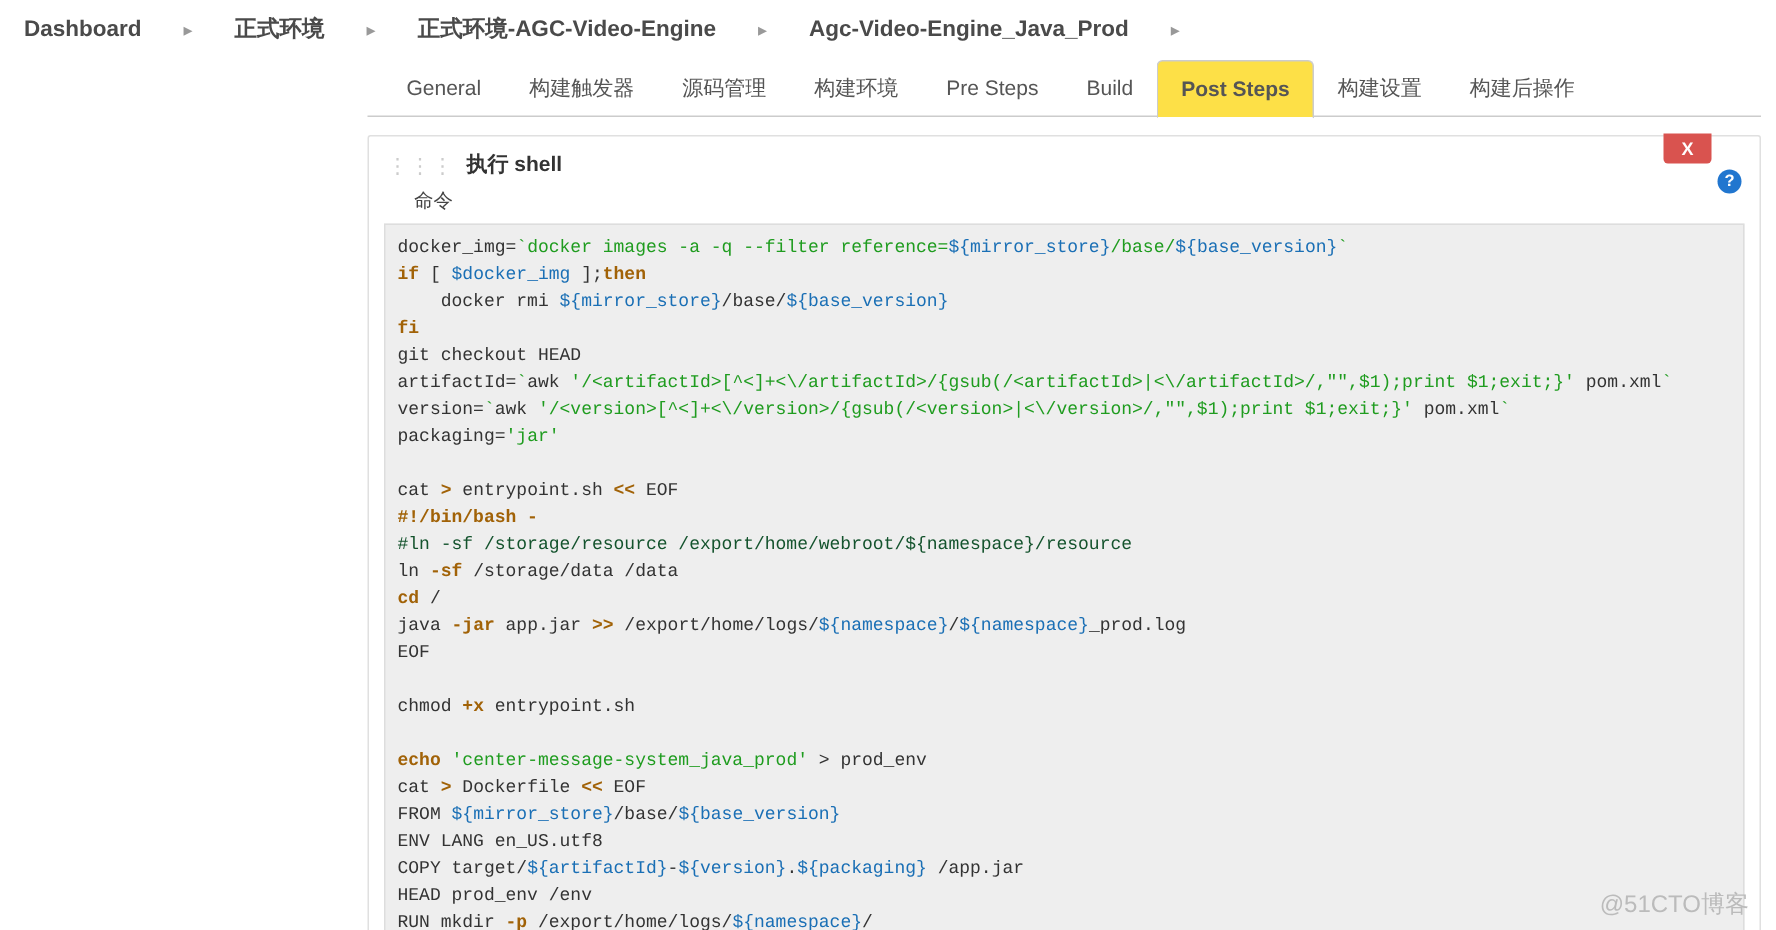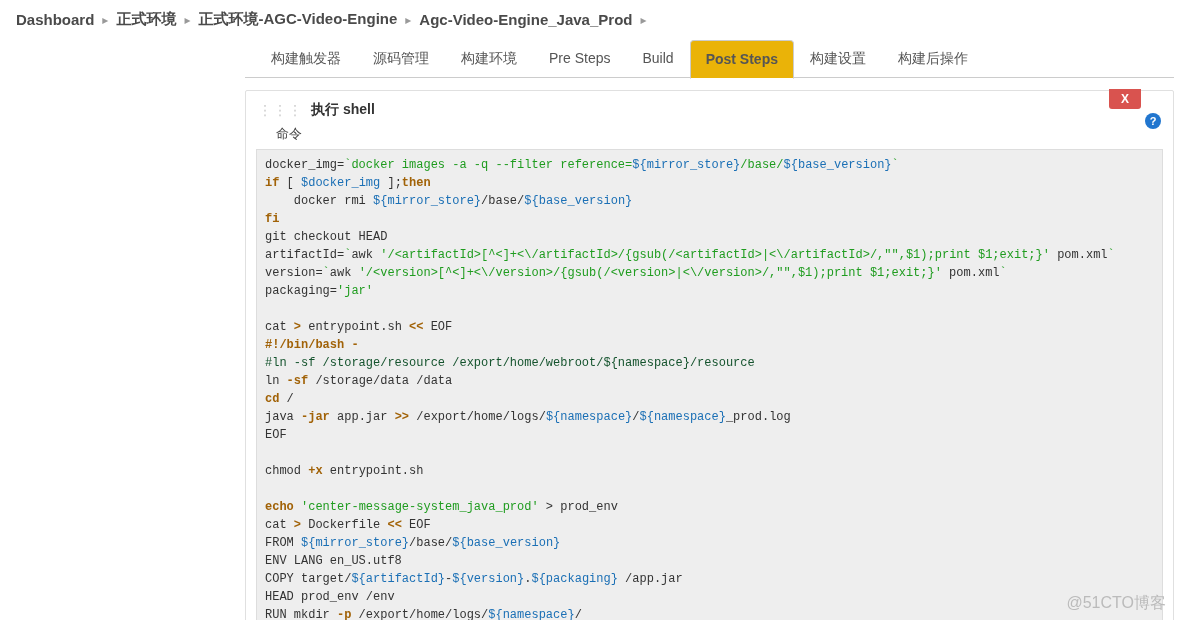--- a/index.html
+++ b/index.html
@@ -7,21 +7,21 @@
     margin: 0;
     font-family: "Helvetica Neue", Arial, "Microsoft YaHei", sans-serif;
     font-size: 13px;
     background: #fff;
     color: #333;
   }
   .breadcrumb {
     padding: 10px 16px;
     display: flex;
     align-items: center;
-    gap: 0;
+    gap: 20px;
     font-size: 15px;
     color: #4a4a4a;
   }
   .breadcrumb .crumb { font-weight: 700; }
   .breadcrumb .crumb.link { cursor: pointer; }
   .breadcrumb .sep { color: #999; margin: 0 8px; font-size: 12px; }
   .main {
     margin-left: 235px;
     padding: 0 10px 10px 10px;
   }
@@ -36,21 +36,21 @@
     padding: 10px 15px;
     cursor: pointer;
     border: 1px solid transparent;
     border-bottom: none;
   }
   .tab.active {
     font-weight: 700;
     border: 1px solid #ccc;
     border-bottom: 1px solid #fff;
     border-radius: 4px 4px 0 0;
-    background: #eab308;
+    background: #fde047;
     position: relative;
     top: 1px;
   }
   .panel-wrap {
     border-top: 1px solid #ccc;
     margin-top: -1px;
     padding-top: 10px;
   }
   .build-step {
     border: 1px solid #e0e0e0;
@@ -143,20 +143,21 @@
   <span class="crumb link">正式环境</span>
   <span class="sep">▸</span>
   <span class="crumb link">正式环境-AGC-Video-Engine</span>
   <span class="sep">▸</span>
   <span class="crumb link">Agc-Video-Engine_Java_Prod</span>
   <span class="sep">▸</span>
 </div>
 
 <div class="main">
   <div class="tabs">
+    <div class="tab">General</div>
     <div class="tab">构建触发器</div>
     <div class="tab">源码管理</div>
     <div class="tab">构建环境</div>
     <div class="tab">Pre Steps</div>
     <div class="tab">Build</div>
     <div class="tab active">Post Steps</div>
     <div class="tab">构建设置</div>
     <div class="tab">构建后操作</div>
   </div>
 

